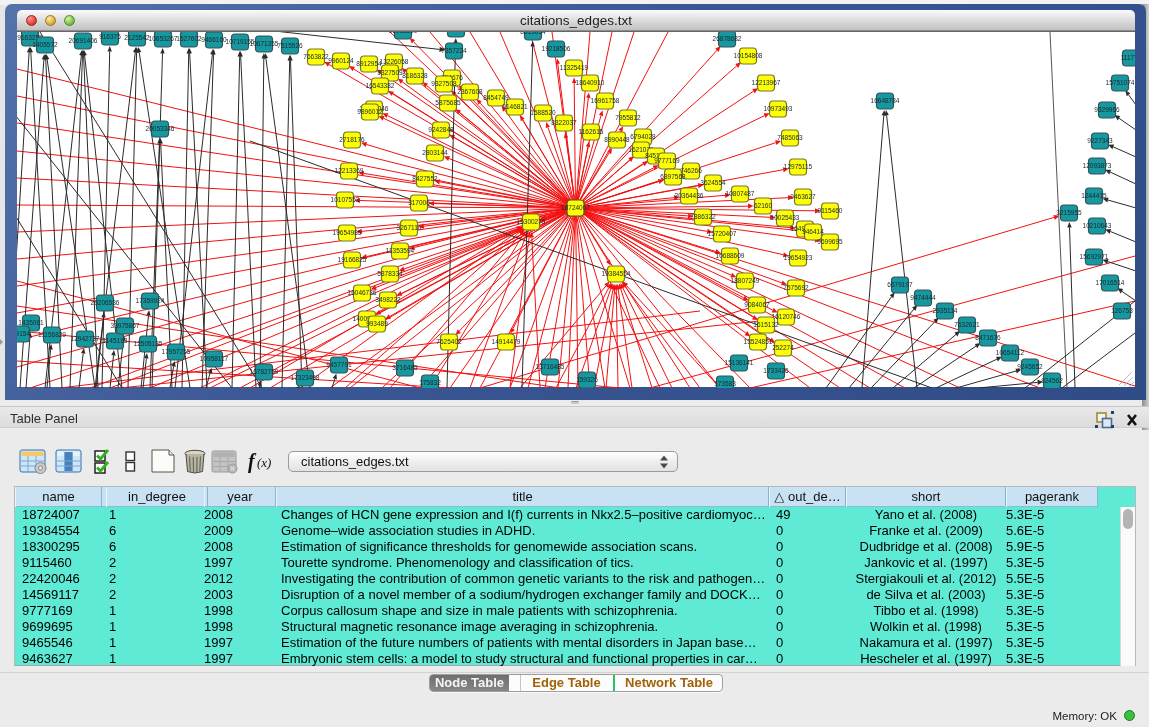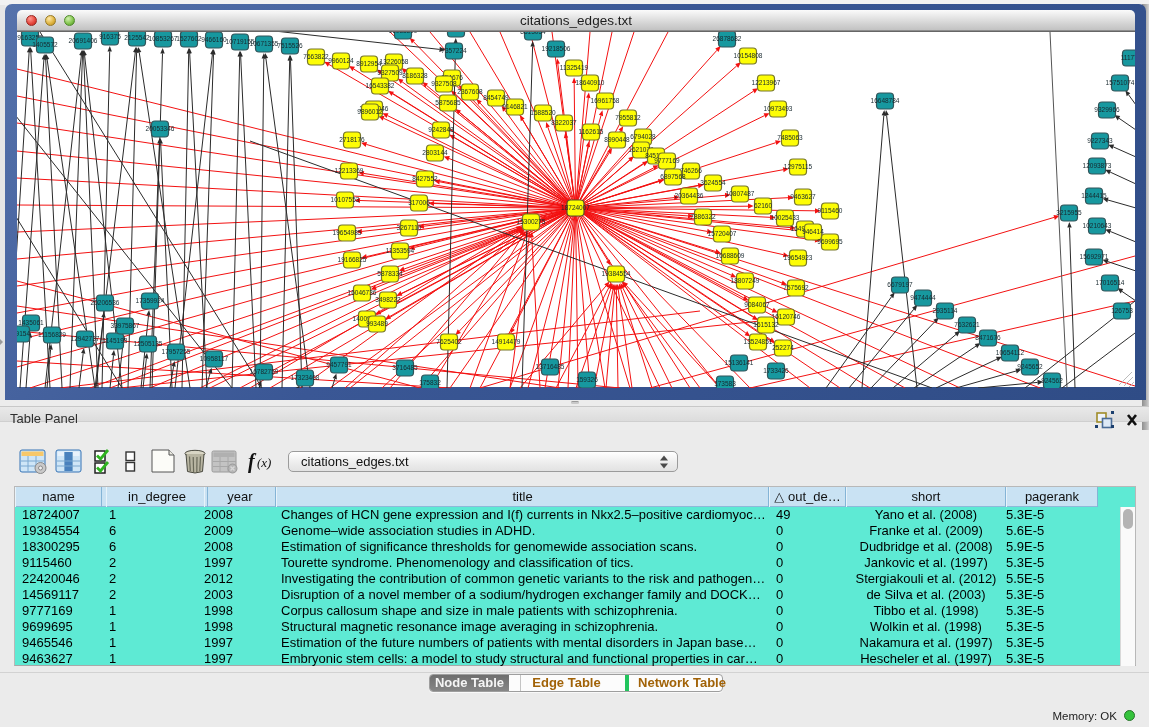--- a/index.html
+++ b/index.html
@@ -9,21 +9,21 @@
 #leftstrip { position:absolute; left:0; top:5px; width:5px; height:395px; background:#e6e6e6; }
 #collapse { position:absolute; left:0px; top:339px; width:0; height:0; border-top:3px solid transparent; border-bottom:3px solid transparent; border-left:3.5px solid #9a9a9a; }
 #win { position:absolute; left:5px; top:4px; width:1141px; height:396px; background:linear-gradient(135deg,#5572ab 0%,#3a5795 45%,#2f4c86 100%); border-radius:7px 7px 0 0; }
 #titlebar { position:absolute; left:12px; top:6px; width:1118px; height:21px; background:linear-gradient(#fbfbfb,#d2d2d2 70%,#c2c2c2); border-radius:5px 5px 0 0; border-bottom:1px solid #8e8e8e; }
 #title { position:absolute; width:100%; text-align:center; top:3px; font-size:13.5px; color:#1d1d1d; }
 .tl { position:absolute; top:5px; width:11px; height:11px; border-radius:50%; }
 #tl1 { left:9px; background:radial-gradient(circle at 35% 30%, #ff9890, #e3443a 60%, #b22b22); border:0.5px solid #9a2720;}
 #tl2 { left:28px; background:radial-gradient(circle at 35% 30%, #ffe9a8, #ddb13c 60%, #b2882b); border:0.5px solid #987a25;}
 #tl3 { left:47px; background:radial-gradient(circle at 35% 30%, #d2f0b0, #7fc34a 60%, #4f8a2a); border:0.5px solid #4f8a2a;}
 #canvas { position:absolute; left:12px; top:27px; width:1118px; height:356px; background:#ffffff; border-top:1px solid #666; }
-#panelbar { position:absolute; left:0; top:406px; width:1149px; height:16px; background:linear-gradient(#e9e9e9,#dcdcdc); border-top:1px solid #c8c8c8; border-bottom:1px solid #cfcfcf; }
+#panelbar { position:absolute; left:0; top:406px; width:1149px; height:22px; background:linear-gradient(#e9e9e9,#dcdcdc); border-top:1px solid #c8c8c8; border-bottom:1px solid #cfcfcf; }
 #panelbar span { position:absolute; left:10px; top:4px; font-size:13px; color:#2e2e2e; }
 #panelbody { position:absolute; left:0; top:430px; width:1149px; height:297px; background:#ebebeb; }
 #toolbar { position:absolute; left:0; top:0; width:1149px; height:45px; }
 #dropdown { position:absolute; left:288px; top:21px; width:390px; height:21px; background:linear-gradient(#ffffff,#ececec 60%,#e2e2e2); border:1px solid #9b9b9b; border-radius:5px; }
 #dropdown span { position:absolute; left:12px; top:2px; font-size:13px; color:#111; }
 #tablewrap { position:absolute; left:14px; top:56px; width:1122px; height:180px; background:#5eead4; border:1px solid #b8b8b8; border-bottom:1px solid #a8a8a8; }
 #thead { position:absolute; left:0; top:0; width:1083px; height:20px; background:#c9e2f3; border-bottom:1px solid #8fb9d9; }
 #thead .th { position:absolute; top:0; height:20px; font-size:13px; color:#111; text-align:center; line-height:20px; border-right:1px solid #84b4d6; border-left:1px solid #e8f3fa; }
 .tr { position:relative; width:1083px; height:16px; font-size:13px; color:#000; white-space:nowrap; }
 .tr div { position:absolute; top:0; height:16px; line-height:15px; overflow:hidden; }
@@ -34,21 +34,21 @@
 .c4 { left:761px; width:70px; }
 .c5 { left:831px; width:160px; text-align:center; }
 .c6 { left:991px; width:92px; }
 #vscroll { position:absolute; right:0px; top:20px; width:15px; height:159px; background:#fafafa; border-left:1px solid #d8d8d8; }
 #vthumb { position:absolute; left:2px; top:2px; width:10px; height:20px; background:#b4b4b4; border-radius:5px; }
 #tabline { position:absolute; left:0; top:242px; width:1149px; border-top:1px solid #d2d2d2; }
 #tabs { position:absolute; left:429px; top:244px; width:294px; height:18px; border:1px solid #9e9e9e; border-radius:4px; background:#fcfcfc; box-shadow:0 1px 0 rgba(255,255,255,.7); }
 .tab { position:absolute; top:0; height:16px; font-size:13px; font-weight:bold; line-height:16px; text-align:center; color:#a16207; }
 #tab1 { left:0; width:79px; background:linear-gradient(#6e6e6e,#868686); color:#f5f5f5; border-radius:3px 0 0 3px; }
 #tab2 { left:90px; width:92px; border-left:1px solid #c4c4c4; }
-#tab3 { left:183px; width:110px; border-left:4px solid #22c55e;margin-left:12px; }
+#tab3 { left:183px; width:110px; border-left:2px solid #22c55e; }
 #memory { position:absolute; right:32px; top:280px; font-size:11.5px; color:#222; }
 #memdot { position:absolute; right:14px; top:280px; width:11px; height:11px; border-radius:50%; background:#35c33c; border:1px solid #26752a; }
 </style></head>
 <body>
 <div id="app">
   <div id="topstrip"></div>
   <div id="rightstrip"></div>
   <div id="leftstrip"></div>
   <div id="collapse"></div>
   <div id="win">

